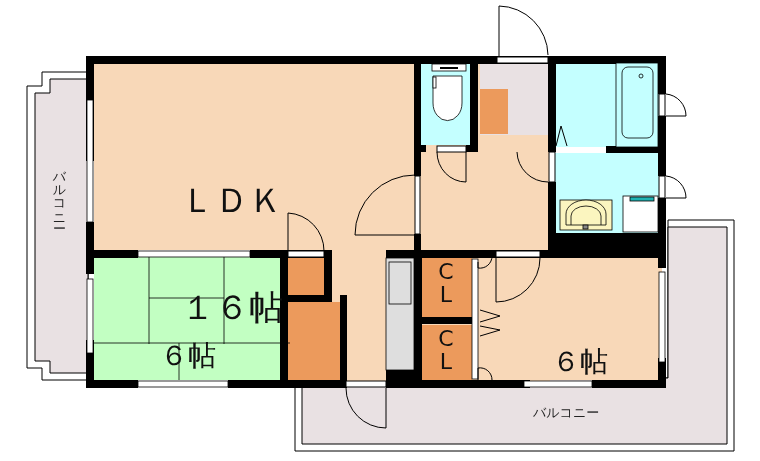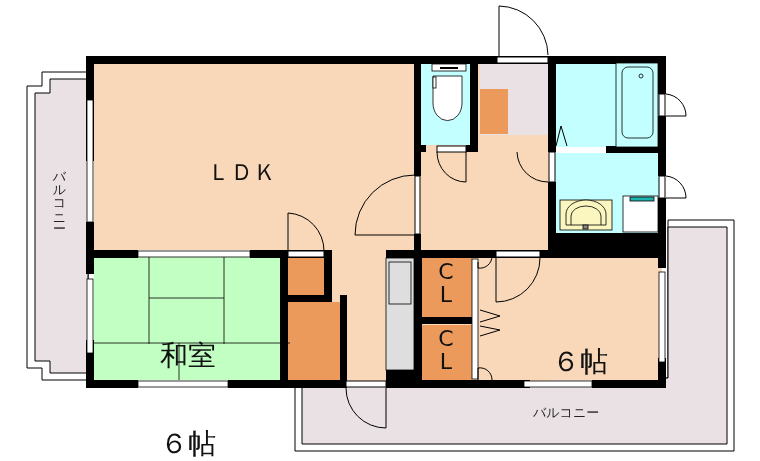--- a/index.html
+++ b/index.html
@@ -169,26 +169,26 @@
     <path d="M571,225 L571,216 A15,10 0 0 1 601,216 L601,225" fill="none"></path>
     <rect x="583" y="225" width="5" height="4" fill="#888"></rect>
   </g>
 
   <g stroke="#000" stroke-width="0.8">
     <rect x="623" y="196" width="35" height="36" fill="#ffffff"></rect>
     <rect x="630" y="197" width="24" height="4" fill="#1fb2b2"></rect>
   </g>
 </svg>
 
-<div class="room-label" style="left:182px;top:112px;width:120px;font-size:23px;">
+<div class="room-label" style="left:172px;top:112px;width:120px;font-size:34px;">
   <div>ＬＤＫ</div>
+  <div>１６帖</div>
 </div>
 
 <div class="room-label" style="left:146px;top:282px;width:84px;font-size:28px;">
-  <div>和室</div>
   <div>６帖</div>
 </div>
 
 <div class="room-label" style="left:538px;top:288px;width:84px;font-size:28px;">
   <div>６帖</div>
 </div>
 
 <div class="cl-label" style="left:420px;top:260px;width:52px;">C
 L</div>
 <div class="cl-label" style="left:420px;top:327px;width:52px;">C

